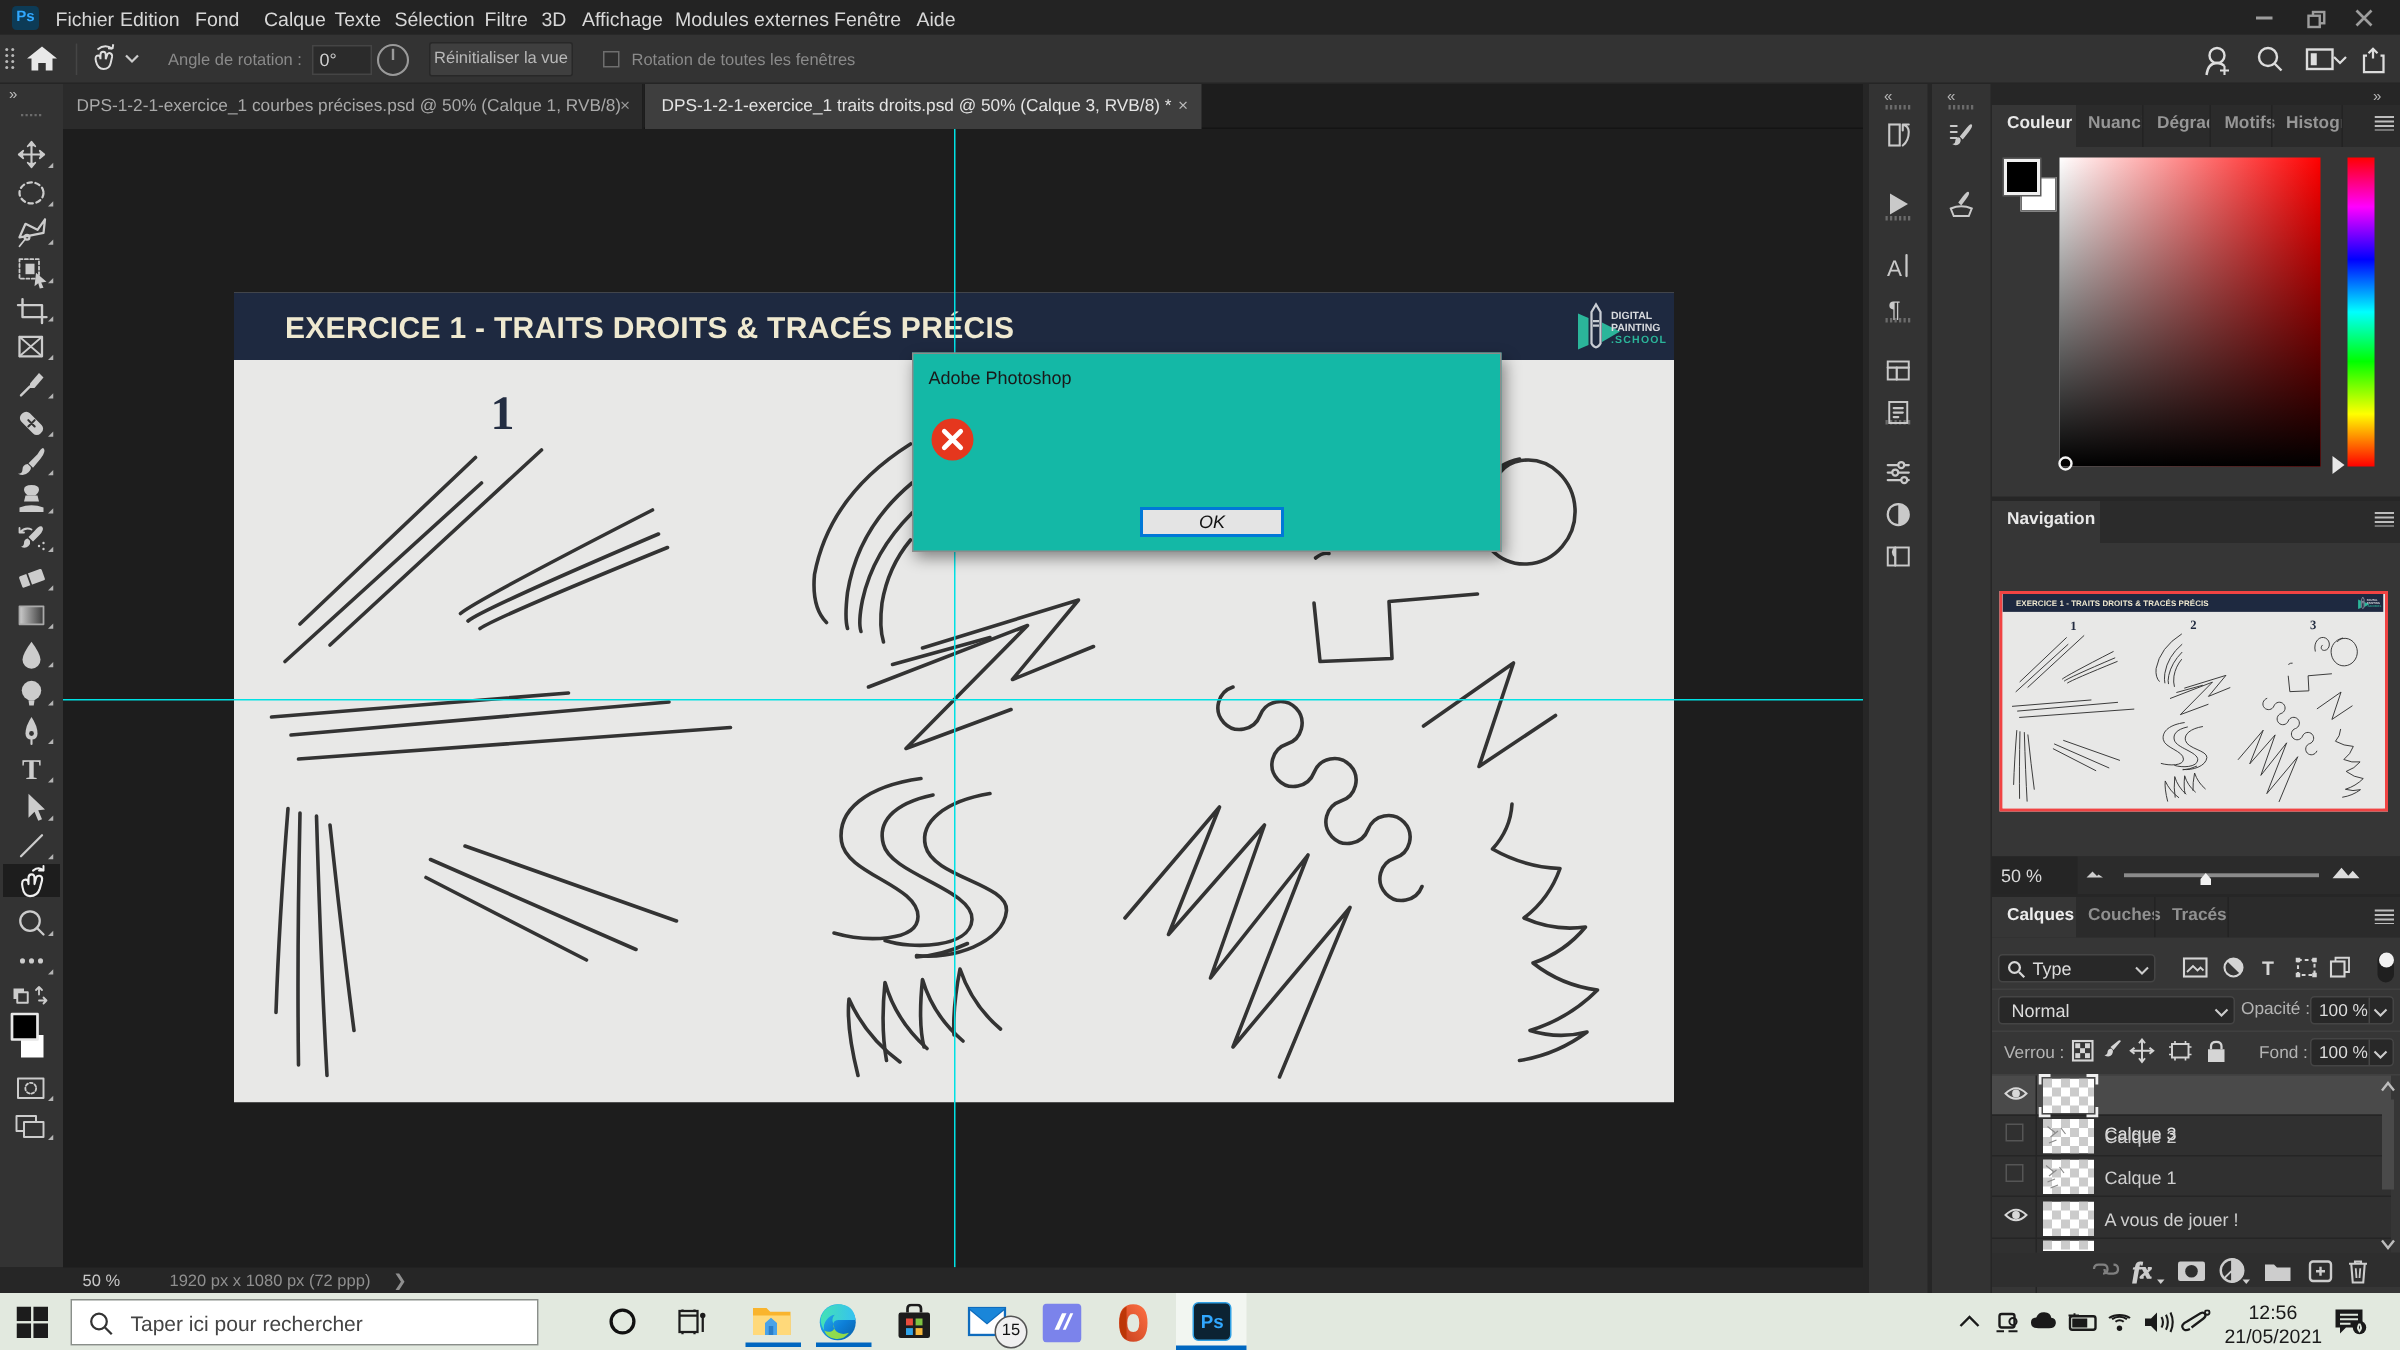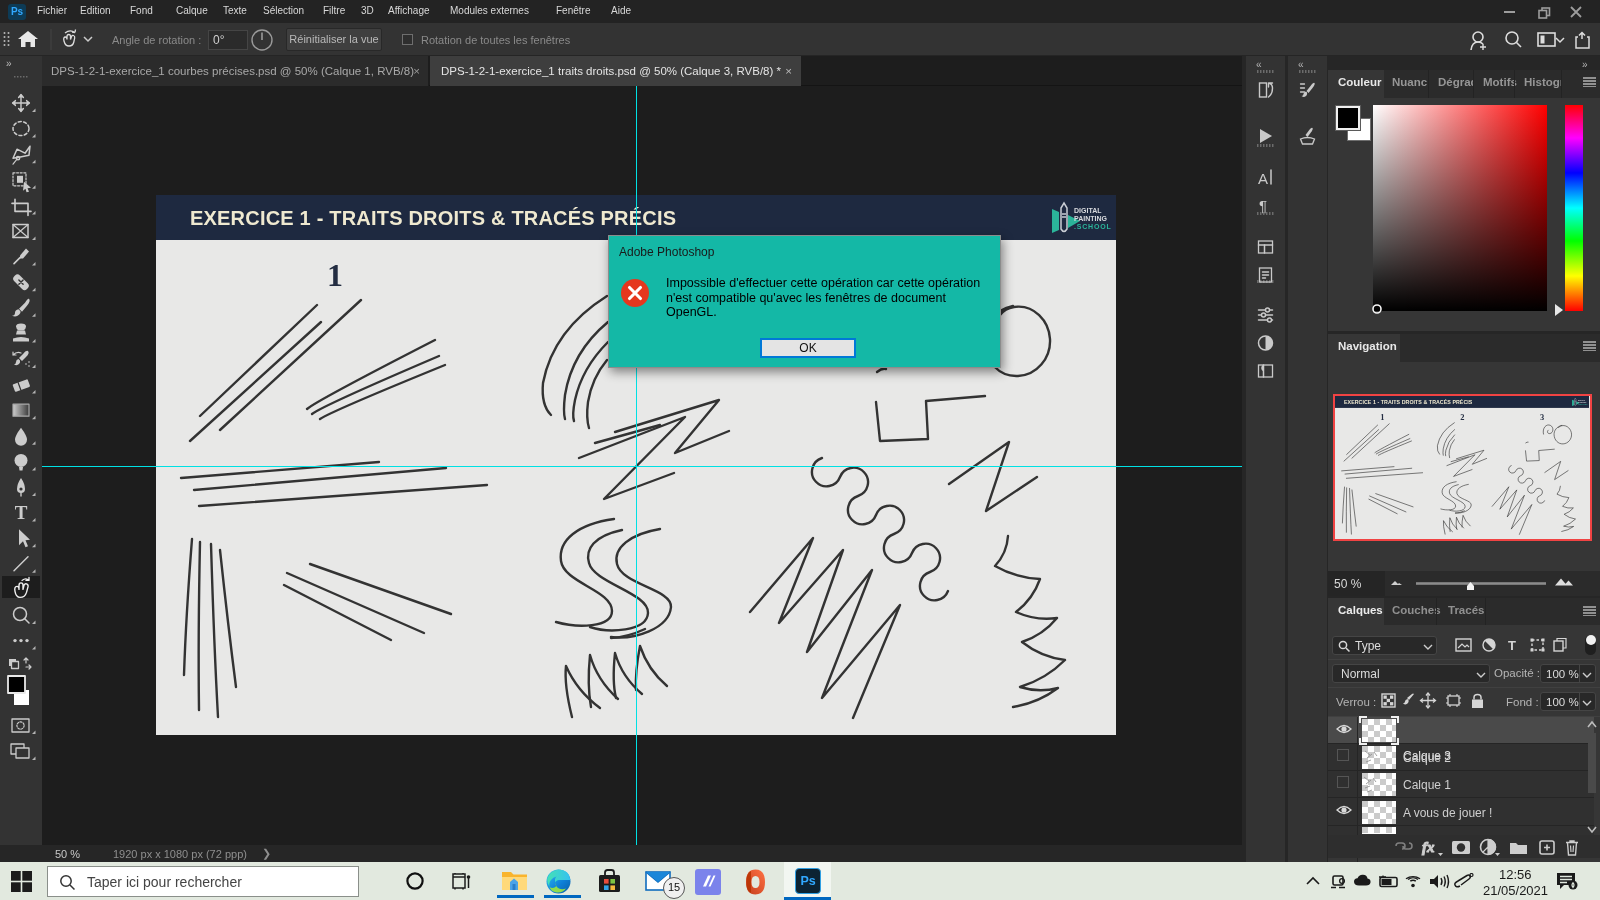--- a/index.html
+++ b/index.html
@@ -2,21 +2,21 @@
 <html><head>
 <meta charset="utf-8">
 <style>
   * { margin:0; padding:0; box-sizing:border-box; }
   html,body { width:1600px; height:900px; overflow:hidden; background:#1d1d1d;
     font-family:"Liberation Sans", sans-serif; }
   .abs { position:absolute; }
   #page { position:relative; width:1600px; height:900px; }
   
   #menubar { left:0; top:0; width:1600px; height:23px; background:#232323; }
-  .menuitem { position:absolute; top:4.5px; color:#d8d8d8; font-size:10px; }
+  .menuitem { position:absolute; top:4.5px; color:#d8d8d8; font-size:13px; }
   #optbar { left:0; top:23px; width:1600px; height:33px; background:#333333; border-bottom:1px solid #252525;}
   #tabbar { left:42px; top:56px; width:1200px; height:30px; background:#232323; }
   #toolhead { left:0; top:56px; width:42px; height:30px; background:#333333; }
   #toolbar { left:0; top:86px; width:42px; height:759px; background:#333333; }
   #canvas { left:42px; top:86px; width:1200px; height:759px; background:#1d1d1d; overflow:hidden;}
   #statusbar { left:0; top:845px; width:1242px; height:17px; background:#262626; }
   #rightdock { left:1242px; top:56px; width:358px; height:806px; background:#262626; }
   #taskbar { left:0; top:862px; width:1600px; height:38px; background:#e2e9df; }
   .tab { position:absolute; top:0; height:30px; font-size:11.5px; line-height:30px; white-space:nowrap; }
   .panel { position:absolute; background:#363636; }
@@ -355,22 +355,21 @@
   <div class="abs" style="left:594px;top:0;width:1px;height:759px;background:#00e1e4;"></div>
   <div class="abs" style="left:0;top:380px;width:1200px;height:1px;background:#00e1e4;"></div>
 </div>
 
 <div class="abs" style="left:608px;top:235px;width:393px;height:133px;background:#14b8a6;border:1px solid #8c8c8c;box-shadow:2px 4px 10px rgba(0,0,0,0.45);z-index:30;">
   <div class="lbl" style="left:10px;top:9px;font-size:12px;color:#1a1a1a;">Adobe Photoshop</div>
   <svg class="abs" style="left:11px;top:42px;" width="30" height="30" viewBox="0 0 30 30">
     <circle cx="15" cy="15" r="14" fill="#e5371e"></circle>
     <path d="M9.5,9.5 L20.5,20.5 M20.5,9.5 L9.5,20.5" stroke="#ffffff" stroke-width="3.1" stroke-linecap="round"></path>
   </svg>
-  <div class="lbl" style="left:57px;top:40px;font-size:12.5px;color:#000000;line-height:14.5px;white-space:normal;width:330px;">Impossible d'effectuer cette opération car cette opération n'est compatible qu'avec les fenêtres de document OpenGL.</div>
-  <div class="abs" style="left:151px;top:102px;width:96px;height:20px;background:#e4e4e4;border:2px solid #0078d7;font-size:12px;color:#111;text-align:center;line-height:16px;">OK</div>
+  <div class="abs" style="left:151px;top:102px;width:96px;height:20px;background:#e4e4e4;border:2px solid #0078d7;font-size:12px;color:#111;text-align:center;line-height:16px;font-style:italic;">OK</div>
 </div>
 
 <div id="statusbar" class="abs">
   <div class="lbl" style="left:55px;top:3px;font-size:11px;color:#c8c8c8;">50 %</div>
   <div class="lbl" style="left:113px;top:3px;font-size:11px;color:#8f8f8f;">1920 px x 1080 px (72 ppp)</div>
   <div class="lbl" style="left:262px;top:2px;font-size:11px;color:#8f8f8f;">❯</div>
 </div>
 
 <div id="rightdock" class="abs">
 

